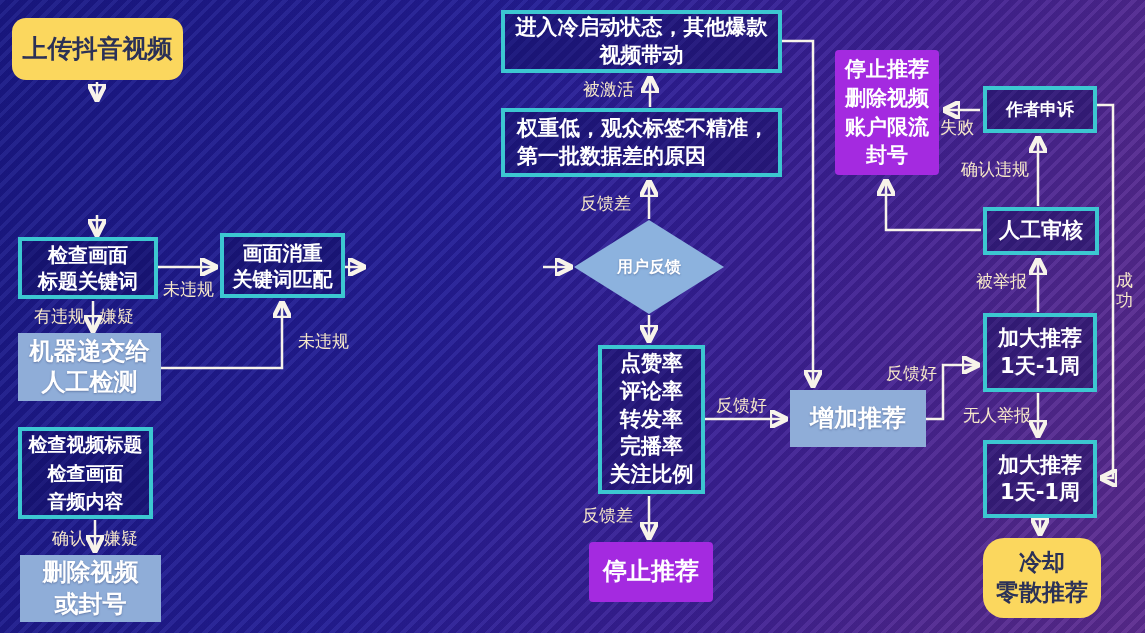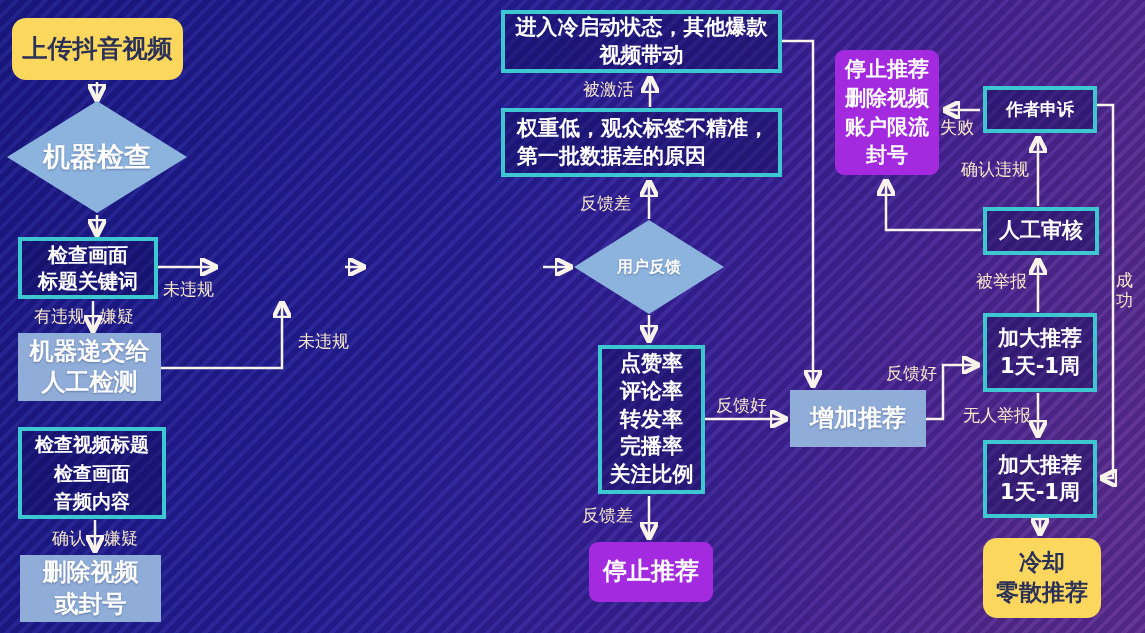--- a/index.html
+++ b/index.html
@@ -10,21 +10,21 @@
       repeating-linear-gradient(135deg, rgba(255,255,255,0.045) 0px, rgba(255,255,255,0.045) 4px, rgba(15,4,60,0.14) 4px, rgba(15,4,60,0.14) 10px),
       linear-gradient(108deg,#191986 0%,#241e96 40%,#3c2195 65%,#552a90 88%,#5e2d90 100%);
   }
   .node{
     position:absolute;display:flex;align-items:center;justify-content:center;
     text-align:center;font-weight:bold;color:#ffffff;white-space:pre-line;
     box-sizing:border-box;line-height:1.3;
   }
   .teal{border:4px solid #3cc7d1;background:rgba(16,14,88,0.38);}
   .bluefill{background:#8fadd8;text-shadow:0 1px 2px rgba(20,30,80,0.35);}
-  .purple{background:#a42ae0;border-radius:9px;}
+  .purple{background:#a42ae0;border-radius:4px;}
   .yellow{background:#fbd75e;border-radius:14px;color:#2b3157;}
   .diamond{background:#8cb2de;clip-path:polygon(50% 0,100% 50%,50% 100%,0 50%);text-shadow:0 1px 2px rgba(20,30,80,0.35);}
   .lbl{
     position:absolute;color:#f6e7c9;font-weight:normal;font-size:17px;
     white-space:pre-line;line-height:1.2;
   }
   svg.wires{position:absolute;left:0;top:0;width:1145px;height:633px;pointer-events:none;}
   svg.wires path{stroke:#f7f3ea;stroke-width:2.5;fill:none;}
 </style>
 </head>
@@ -57,39 +57,40 @@
     <path d="M1038,206 V139" marker-end="url(#arr)"></path>
     <path d="M981,230 H886 V182" marker-end="url(#arr)"></path>
     <path d="M980,110 H946" marker-end="url(#arr)"></path>
     <path d="M1097,105 H1113 V478 H1103" marker-end="url(#arr)"></path>
     <path d="M1040,519 V532" marker-end="url(#arr)"></path>
     <path d="M95,520 V549" marker-end="url(#arr)"></path>
   </svg>
 
   <div class="node yellow" style="left:12px;top:18px;width:171px;height:62px;font-size:25px;">上传抖音视频</div>
 
-  <div class="node diamond" style="left:7px;top:101px;width:180px;height:112px;font-size:27px;">机器检查</div>
 
   <div class="node teal" style="left:18px;top:237px;width:140px;height:62px;font-size:20px;">检查画面
 标题关键词</div>
 
+  <div class="node teal" style="left:220px;top:233px;width:125px;height:65px;font-size:20px;">画面消重
+关键词匹配</div>
 
 
   <div class="node diamond" style="left:574px;top:220px;width:150px;height:94px;font-size:16px;">用户反馈</div>
 
   <div class="node teal" style="left:501px;top:10px;width:281px;height:63px;font-size:21px;">进入冷启动状态，其他爆款
 视频带动</div>
 
   <div class="node teal" style="left:501px;top:108px;width:281px;height:69px;font-size:21px;justify-content:flex-start;text-align:left;padding-left:12px;">权重低，观众标签不精准，
 第一批数据差的原因</div>
 
   <div class="node bluefill" style="left:18px;top:333px;width:143px;height:68px;font-size:24px;">机器递交给
 人工检测</div>
 
-  <div class="node teal" style="left:18px;top:427px;width:148px;height:92px;font-size:19px;line-height:1.5;">检查视频标题
+  <div class="node teal" style="left:18px;top:427px;width:135px;height:92px;font-size:19px;line-height:1.5;">检查视频标题
 检查画面
 音频内容</div>
 
   <div class="node bluefill" style="left:20px;top:555px;width:141px;height:67px;font-size:24px;">删除视频
 或封号</div>
 
   <div class="node teal" style="left:598px;top:345px;width:107px;height:149px;font-size:21px;line-height:1.33;">点赞率
 评论率
 转发率
 完播率
@@ -107,21 +108,21 @@
   <div class="node teal" style="left:983px;top:86px;width:114px;height:47px;font-size:17px;">作者申诉</div>
 
   <div class="node teal" style="left:983px;top:207px;width:116px;height:48px;font-size:21px;">人工审核</div>
 
   <div class="node teal" style="left:983px;top:313px;width:114px;height:79px;font-size:21px;">加大推荐
 1天-1周</div>
 
   <div class="node teal" style="left:983px;top:440px;width:114px;height:78px;font-size:21px;">加大推荐
 1天-1周</div>
 
-  <div class="node yellow" style="left:983px;top:538px;width:118px;height:80px;font-size:23px;">冷却
+  <div class="node yellow" style="left:983px;top:538px;width:118px;height:80px;font-size:23px;border-radius:21px;">冷却
 零散推荐</div>
 
   <div class="lbl" style="left:163px;top:279px;">未违规</div>
   <div class="lbl" style="left:34px;top:306px;">有违规</div>
   <div class="lbl" style="left:100px;top:306px;">嫌疑</div>
   <div class="lbl" style="left:298px;top:331px;">未违规</div>
   <div class="lbl" style="left:52px;top:528px;">确认</div>
   <div class="lbl" style="left:104px;top:528px;">嫌疑</div>
   <div class="lbl" style="left:580px;top:193px;">反馈差</div>
   <div class="lbl" style="left:583px;top:79px;">被激活</div>

